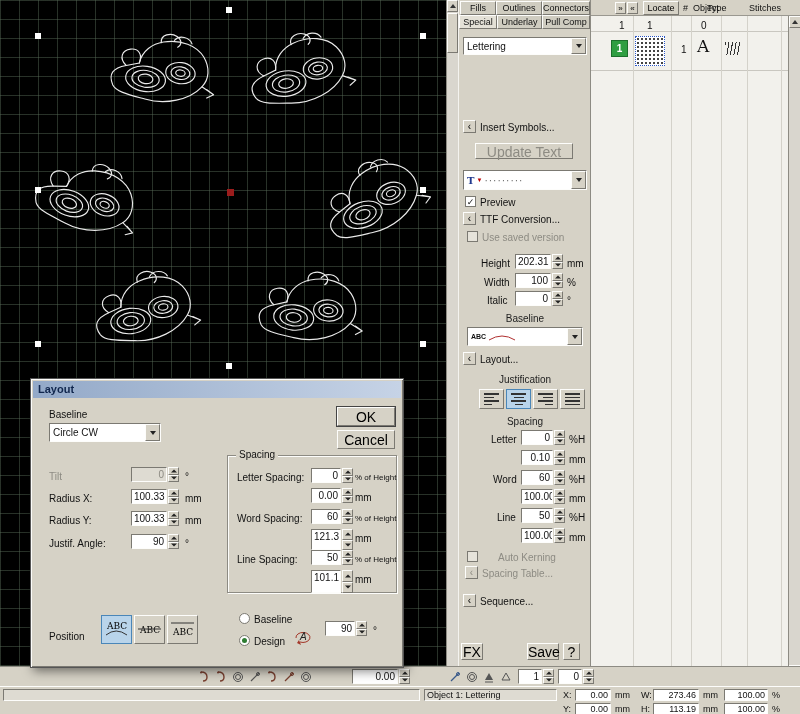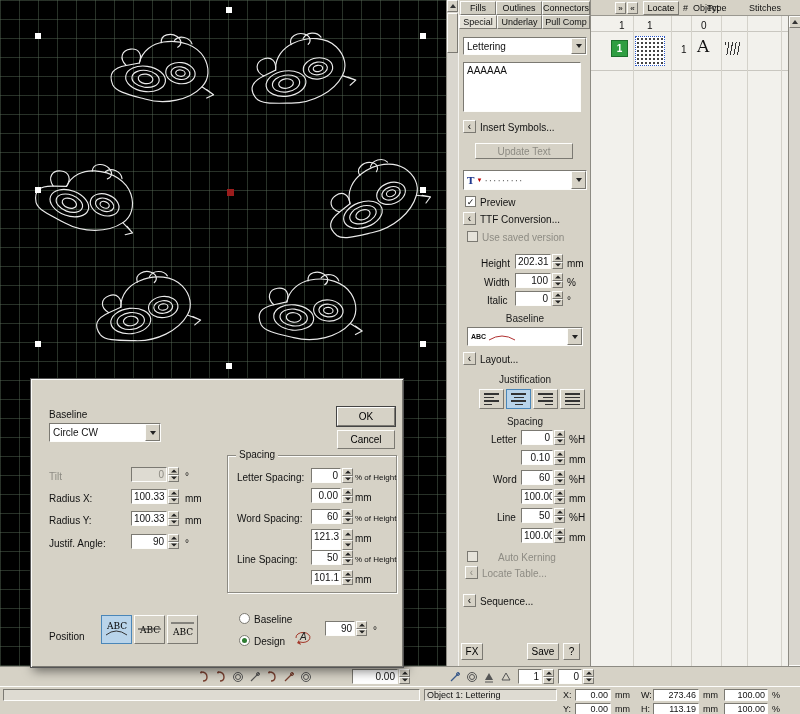--- a/index.html
+++ b/index.html
@@ -2,21 +2,21 @@
 <html><head>
 <meta charset="utf-8">
 <style>
   *{margin:0;padding:0;box-sizing:border-box}
   html,body{width:800px;height:714px;background:#d6d2c6}
   #app{position:relative;width:800px;height:714px;overflow:hidden;
        font-family:"Liberation Sans",sans-serif;font-size:10px;color:#111;background:#d6d2c6}
   .a{position:absolute}
   .sunken{background:#fff;border:1px solid;border-color:#7b7972 #fdfdfb #fdfdfb #7b7972}
   .btn{background:#d6d2c6;border:1px solid;border-color:#fdfdfb #7b7972 #7b7972 #fdfdfb;
-       text-align:center;font-family:inherit;font-size:10px;cursor:default}
+       text-align:center;font-family:inherit;font-size:14px;cursor:default}
   .dis{color:#8d8b83}
   .sq{width:13px;height:13px;line-height:11px;font-size:10px;text-align:center}
   .numf{display:flex}
   .numf .v{flex:1;background:#fff;border:1px solid;border-color:#7b7972 #fdfdfb #fdfdfb #7b7972;
            text-align:right;padding:1px 2px;overflow:hidden;white-space:nowrap}
   .numf.dis .v{color:#8d8b83;background:#dedbd2}
   .numf .sp{width:11px;display:flex;flex-direction:column;margin-left:1px}
   .sp b{flex:1;position:relative;background:#d6d2c6;border:1px solid;border-color:#fdfdfb #7b7972 #7b7972 #fdfdfb}
   .sp b::after{content:"";position:absolute;left:50%;top:50%;transform:translate(-50%,-50%);
                border-left:3px solid transparent;border-right:3px solid transparent}
@@ -150,21 +150,20 @@
     <div class="tab" style="left:83px;top:1px;width:48px">Connectors</div>
     <div class="tab active" style="left:0;top:15px;width:38px">Special</div>
     <div class="tab" style="left:38px;top:15px;width:45px">Underlay</div>
     <div class="tab" style="left:83px;top:15px;width:48px">Pull Comp</div>
 
     <div class="a combo" style="left:4px;top:37px;width:124px;height:18px">
       <span class="cv">Lettering</span>
       <span class="ca"></span>
     </div>
 
-    <div class="a sunken" style="left:4px;top:62px;width:118px;height:50px;padding:2px 3px">AAAAAA</div>
 
     <button class="a btn sq" style="left:4px;top:120px">‹</button>
     <span class="a" style="left:21px;top:122px">Insert Symbols...</span>
 
     <button class="a btn dis" style="left:16px;top:143px;width:98px;height:16px">Update Text</button>
 
     <div class="a combo" style="left:4px;top:170px;width:124px;height:20px">
       <span class="cv">
         <span style="font-weight:bold;color:#223a8f;font-family:'DejaVu Serif',serif">T</span>
         <span style="color:#b00;font-size:6px">▼</span>
@@ -307,21 +306,21 @@
           <b class="u"></b>
           <b class="d"></b>
         </span>
     </div>
     <span class="a" style="left:110px;top:532px">mm</span>
 
     <div class="a cb off disd" style="left:8px;top:551px"></div>
     <span class="a dis" style="left:39px;top:552px">Auto Kerning</span>
 
     <button class="a btn sq dis" style="left:6px;top:566px">‹</button>
-    <span class="a dis" style="left:23px;top:568px">Locate Table...</span>
+    <span class="a dis" style="left:23px;top:568px">Spacing Table...</span>
 
     <button class="a btn sq" style="left:4px;top:594px">‹</button>
     <span class="a" style="left:21px;top:596px">Sequence...</span>
 
     <button class="a btn" style="left:2px;top:643px;width:22px;height:17px">FX</button>
     <button class="a btn" style="left:68px;top:643px;width:32px;height:17px">Save</button>
     <button class="a btn" style="left:104px;top:643px;width:17px;height:17px">?</button>
   </div>
 
   <div id="objects" class="a">
@@ -471,20 +470,21 @@
     <div class="a sfield" style="left:575px;top:16px;width:36px;height:12px">0.00</div>
     <span class="a slbl" style="left:615px;top:17px">mm</span>
     <span class="a slbl" style="left:641px;top:17px">H:</span>
     <div class="a sfield" style="left:653px;top:16px;width:46px;height:12px">113.19</div>
     <span class="a slbl" style="left:703px;top:17px">mm</span>
     <div class="a sfield" style="left:724px;top:16px;width:44px;height:12px">100.00</div>
     <span class="a slbl" style="left:772px;top:17px">%</span>
   </div>
 
   <div id="dialog" class="a">
+    <div id="dtitle" class="a">Layout</div>
 
     <span class="a" style="left:18px;top:30px">Baseline</span>
     <div class="a combo" style="left:18px;top:44px;width:112px;height:19px">
       <span class="cv">Circle CW</span>
       <span class="ca"></span>
     </div>
 
     <button class="a btn" style="left:306px;top:28px;width:58px;height:19px;box-shadow:0 0 0 1px #444">OK</button>
     <button class="a btn" style="left:306px;top:51px;width:58px;height:19px">Cancel</button>
 
@@ -569,21 +569,21 @@
 
     <span class="a" style="left:206px;top:175px">Line Spacing:</span>
     <div class="a numf" style="left:280px;top:171px;width:42px;height:15px">
       <span class="v">50</span>
       <span class="sp">
           <b class="u"></b>
           <b class="d"></b>
         </span>
     </div>
     <span class="a" style="left:324px;top:176px;font-size:8px">% of Height</span>
-    <div class="a numf" style="left:280px;top:191px;width:42px;height:15px">
+    <div class="a numf" style="left:280px;top:191px;width:42px;height:23px">
       <span class="v">101.1</span>
       <span class="sp">
           <b class="u"></b>
           <b class="d"></b>
         </span>
     </div>
     <span class="a" style="left:324px;top:195px">mm</span>
 
     <div class="a radio" style="left:208px;top:234px"></div>
     <span class="a" style="left:223px;top:235px">Baseline</span>

